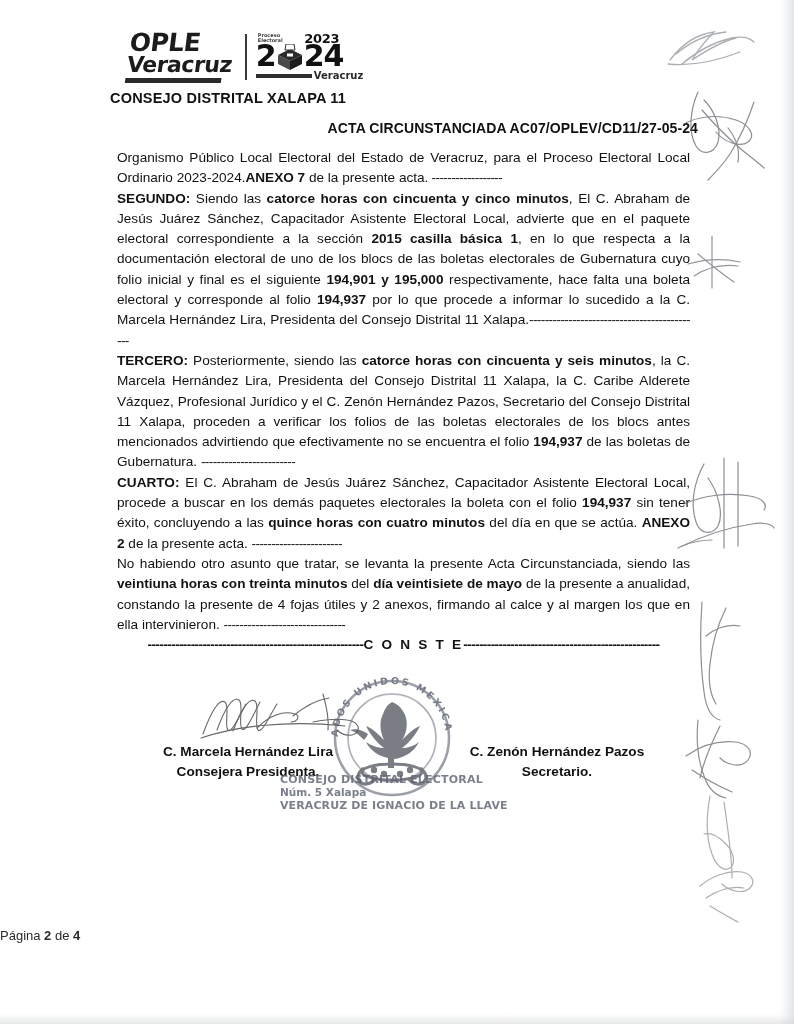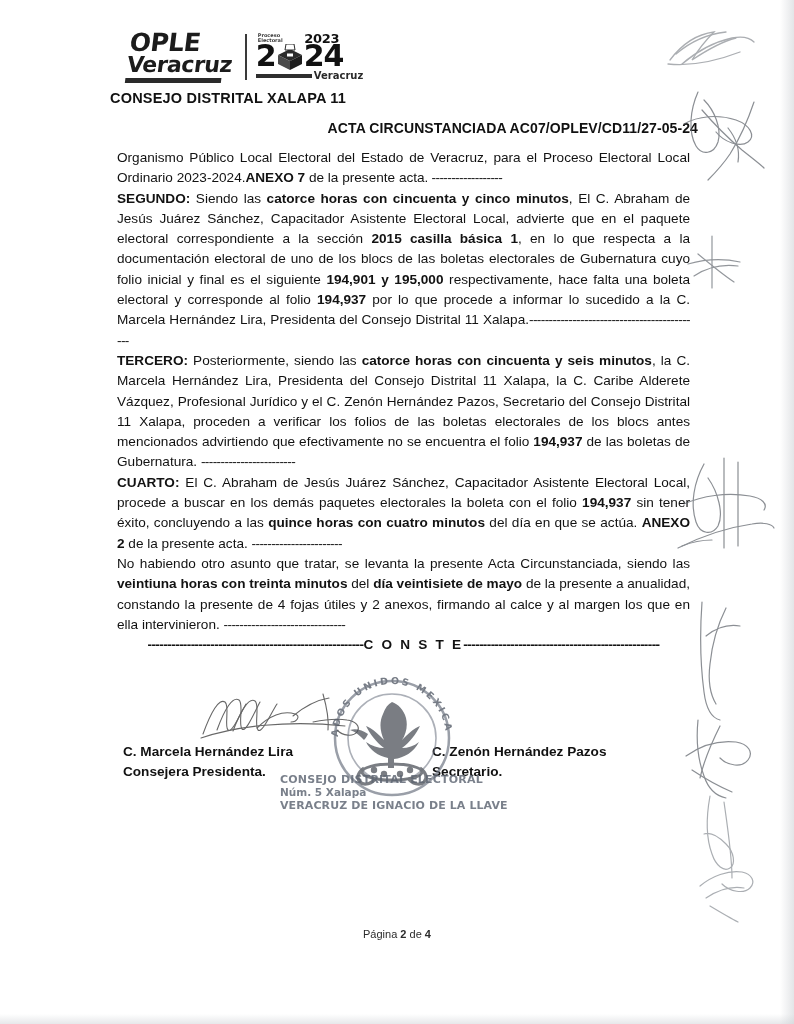--- a/index.html
+++ b/index.html
@@ -200,20 +200,21 @@
   
   .sig-area {
     position: absolute;
     left: 117px;
     top: 690px;
     width: 573px;
     height: 150px;
   }
   .sig-col {
     position: absolute;
+    text-align: center;
     font-weight: 700;
     font-size: 13.6px;
     color: #111;
     line-height: 20px;
   }
   .sig-left  { left: 6px;  width: 250px; top: 52px; }
   .sig-right { right: 8px; width: 250px; top: 52px; }
 
   .sig-scribble {
     position: absolute;
@@ -253,22 +254,21 @@
   .seal-t1 { font-size: 11px; letter-spacing: 0.2px; }
   .seal-t2 { font-size: 10.5px; }
   .seal-t3 { font-size: 11px; letter-spacing: 0.1px; }
 
   
   .page-footer {
     position: absolute;
     left: 0;
     top: 928px;
     width: 794px;
-    text-align: center;
-    font-size: 11px;
+    font-size: 13px;
     color: #2b2b2b;
   }
   .page-footer b { font-weight: 700; }
 
   
   .margin-sigs {
     position: absolute;
     right: 0;
     top: 0;
     width: 130px;

